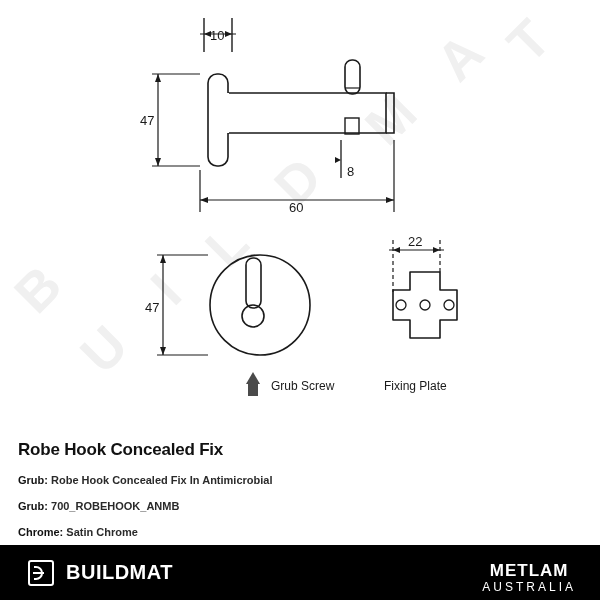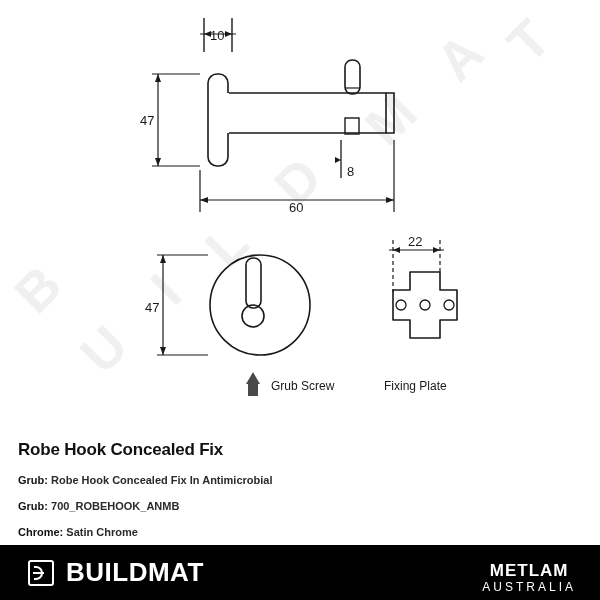--- a/index.html
+++ b/index.html
@@ -127,21 +127,21 @@
     content: "";
     position: absolute;
     left: 3px;
     top: 10px;
     width: 11px;
     height: 2px;
     background: #ffffff;
   }
   .brand-text {
     color: #ffffff;
-    font-size: 26px;
+    font-size: 20px;
     font-weight: bold;
     letter-spacing: 0.5px;
   }
   .brand-right {
     padding-right: 24px;
     text-align: center;
     color: #ffffff;
     margin-top: 12px;
   }
   .brand-right .r1 {

